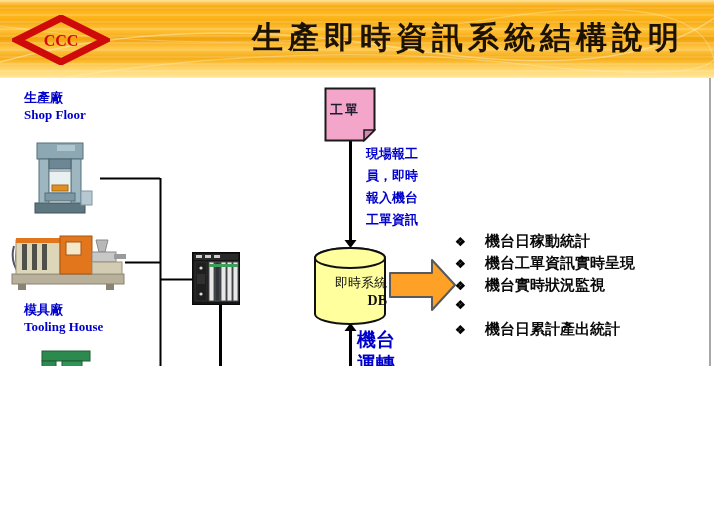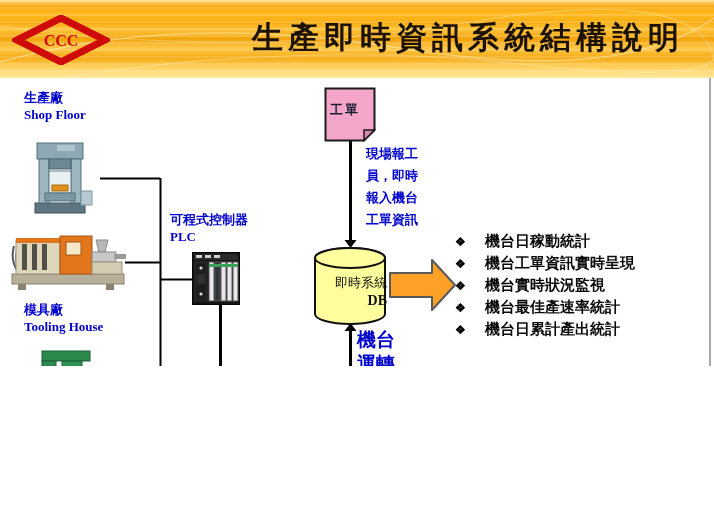--- a/index.html
+++ b/index.html
@@ -108,24 +108,20 @@
   <div class="abs blue tooling-label z2">
     <div>模具廠</div>
     <div>Tooling House</div>
   </div>
 
   <div class="abs blue shop-label z2">
     <div>生產廠</div>
     <div>Shop Floor</div>
   </div>
 
-  <div class="abs blue plc-label z2">
-    <div>可程式控制器</div>
-    <div>PLC</div>
-  </div>
 
   <div class="abs m-press z2">
     <svg width="66" height="76" viewBox="0 0 66 76">
       <rect x="8" y="62" width="50" height="10" fill="#5d7680" stroke="#41555d"></rect>
       <rect x="10" y="2" width="46" height="16" fill="#8da8b2" stroke="#55707a"></rect>
       <rect x="30" y="4" width="18" height="6" fill="#b0c6ce"></rect>
       <rect x="12" y="18" width="10" height="44" fill="#9db6c0" stroke="#55707a"></rect>
       <rect x="44" y="18" width="10" height="44" fill="#9db6c0" stroke="#55707a"></rect>
       <rect x="22" y="18" width="22" height="10" fill="#6d8894" stroke="#4a6570"></rect>
       <rect x="22" y="30" width="22" height="22" fill="#e9f0f2" stroke="#667d86"></rect>
@@ -245,21 +241,20 @@
     <li>
       <span class="glyph">❖</span>
       <span>機台工單資訊實時呈現</span>
     </li>
     <li>
       <span class="glyph">❖</span>
       <span>機台實時狀況監視</span>
     </li>
     <li>
       <span class="glyph">❖</span>
-      <span>機台最佳產速率統計</span>
     </li>
     <li>
       <span class="glyph">❖</span>
       <span>機台日累計產出統計</span>
     </li>
   </ul>
 
 
   <div class="abs blue pre writedb-label z2">機台
 運轉

